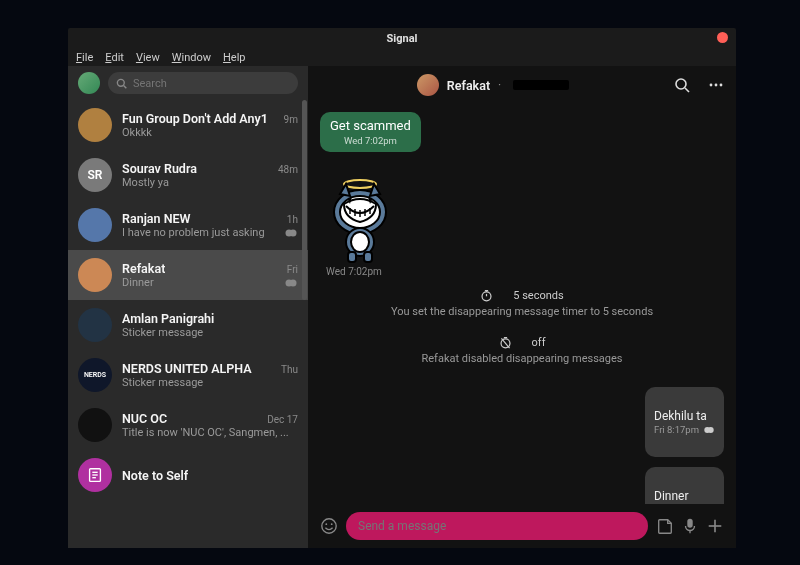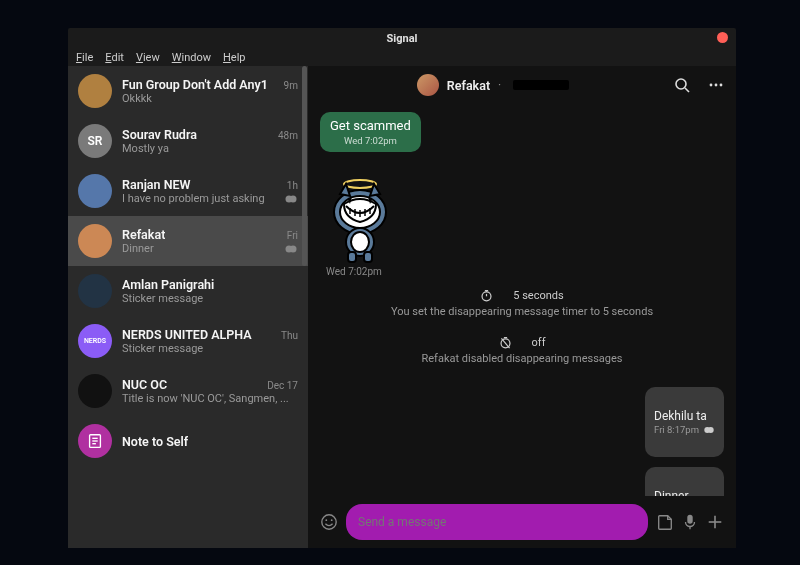--- a/index.html
+++ b/index.html
@@ -44,21 +44,21 @@
 .sticker { align-self: flex-start; margin-top: 6px; }
 .sticker-img { width: 80px; height: 100px; }
 .sticker-time { color: #888; font-size: 10px; margin-top: 2px; padding-left: 6px; }
 .system-msg { text-align: center; color: #999; font-size: 11px; margin: 6px 0; }
 .system-msg .sys-line1 { display: flex; align-items: center; justify-content: center; gap: 20px; margin-bottom: 3px; color: #ccc; font-size: 11px; }
 .bubble-in { align-self: flex-end; background: #3a3a3a; color: #eee; padding: 22px 9px; border-radius: 10px; max-width: 70%; margin-top: 4px; }
 .bubble-in .msg-text { font-size: 12px; }
 .bubble-in .msg-meta { font-size: 9.5px; color: #999; display: flex; align-items: center; gap: 4px; margin-top: 1px; }
 .composer { display: flex; align-items: center; gap: 8px; padding: 8px 12px; }
 .emoji-btn { color: #888; cursor: default; }
-.compose-input { flex: 1; background: #a21caf; border-radius: 16px; height: 36px; display: flex; align-items: center; padding: 0 12px; }
+.compose-input { flex: 1; background: #be185d; border-radius: 16px; height: 28px; display: flex; align-items: center; padding: 0 12px; }
 .compose-input input { background: transparent; border: none; outline: none; color: #ccc; font-size: 12px; flex: 1; }
 .read-icon { display: inline-flex; }
 svg { display: block; }
 </style>
 </head>
 <body>
 
 <div class="app">
 
   <div class="titlebar">
@@ -69,20 +69,30 @@
   <div class="menubar">
     <span><u>F</u>ile</span>
     <span><u>E</u>dit</span>
     <span><u>V</u>iew</span>
     <span><u>W</u>indow</span>
     <span><u>H</u>elp</span>
   </div>
 
   <div class="body">
     <div class="sidebar">
+      <div class="sidebar-top">
+        <div class="my-avatar"></div>
+        <div class="search">
+          <svg viewBox="0 0 16 16" fill="none" stroke="#888" stroke-width="2">
+              <circle cx="7" cy="7" r="5"></circle>
+              <line x1="11" y1="11" x2="15" y2="15"></line>
+            </svg>
+          <input placeholder="Search" style="">
+        </div>
+      </div>
       <div class="convs">
         <div id="convs-inner">
             <div class="conv">
               <div class="conv-avatar" style="background: rgb(176, 128, 64);"></div>
               <div class="conv-body">
                 <div class="conv-row1">
                   <span class="conv-name">Fun Group Don't Add Any1</span>
                   <span class="conv-time">9m</span>
                 </div>
                 <div class="conv-row2">
@@ -144,21 +154,21 @@
                 <div class="conv-row1">
                   <span class="conv-name">Amlan Panigrahi</span>
                   <span class="conv-time"></span>
                 </div>
                 <div class="conv-row2">
                   <span class="conv-preview">Sticker message</span>
                 </div>
               </div>
             </div>
             <div class="conv">
-              <div class="conv-avatar" style="background: #8b5cf6; font-size: 7px;">NERDS</div>
+              <div class="conv-avatar" style="background: #0f172a; font-size: 7px;">NERDS</div>
               <div class="conv-body">
                 <div class="conv-row1">
                   <span class="conv-name">NERDS UNITED ALPHA</span>
                   <span class="conv-time">Thu</span>
                 </div>
                 <div class="conv-row2">
                   <span class="conv-preview">Sticker message</span>
                 </div>
               </div>
             </div>

